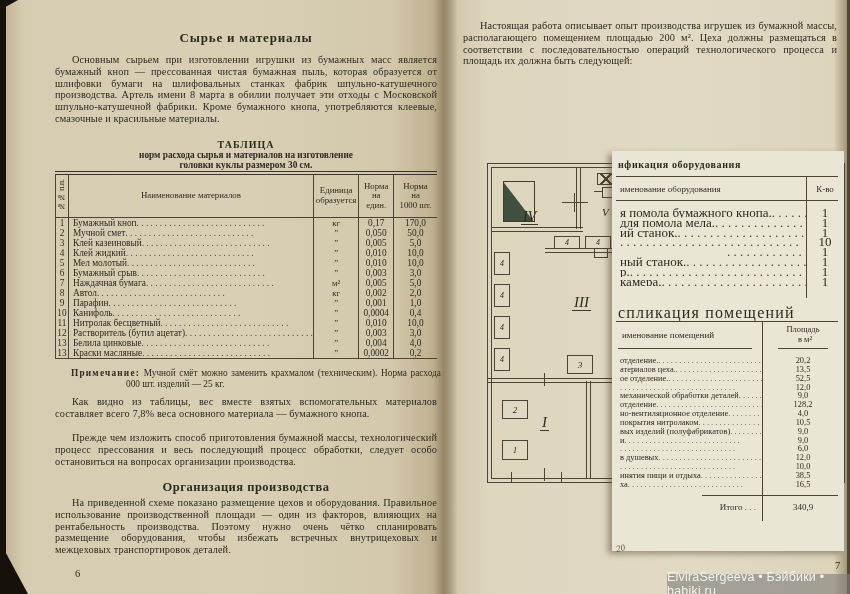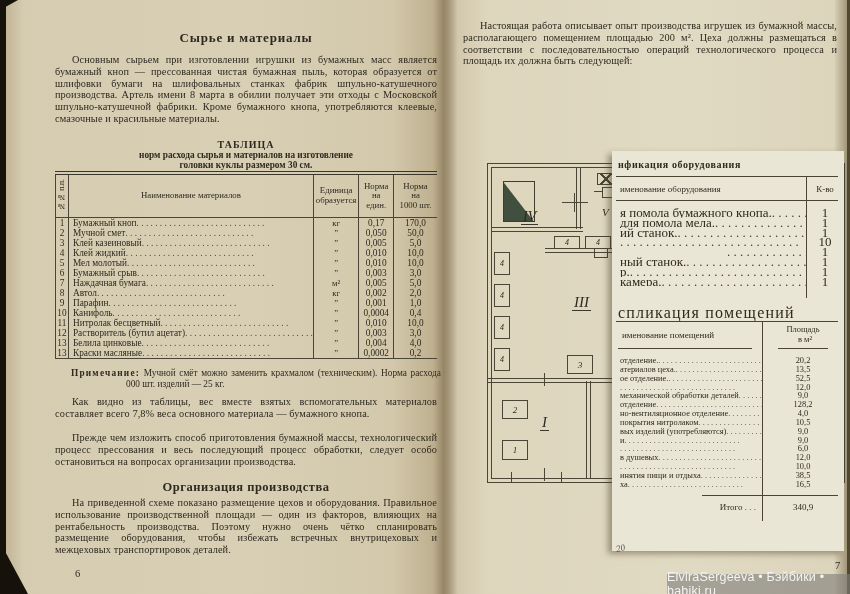--- a/index.html
+++ b/index.html
@@ -462,21 +462,21 @@
           </div>
         <div class="rrow">
             <span class="rnm">
               <span class="nm" style="padding-left:0;">покрытия нитролаком</span>
               <span class="ld"></span>
             </span>
             <span class="area">10,5</span>
           </div>
         <div class="rrow">
             <span class="rnm">
-              <span class="nm" style="padding-left:0;">вых изделий (употребляются)</span>
+              <span class="nm" style="padding-left:0;">вых изделий (полуфабрикатов)</span>
               <span class="ld"></span>
             </span>
             <span class="area">9,0</span>
           </div>
         <div class="rrow">
             <span class="rnm">
               <span class="nm" style="padding-left:0;">и</span>
               <span class="ld"></span>
             </span>
             <span class="area">9,0</span>

